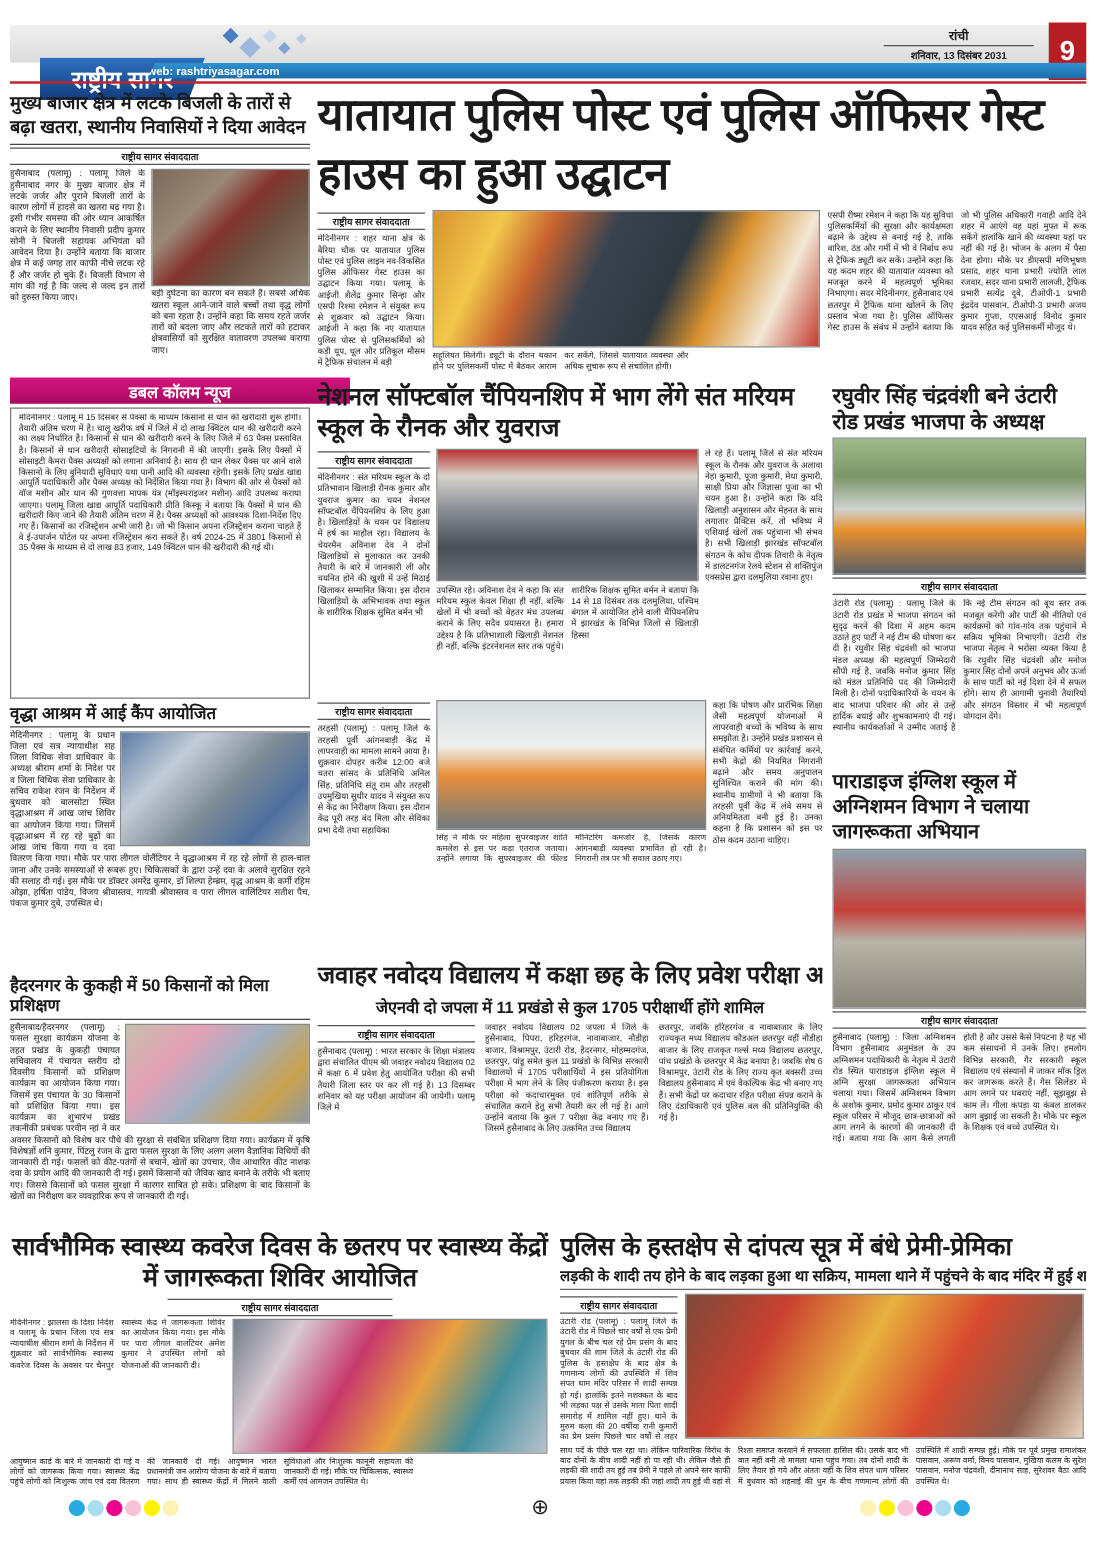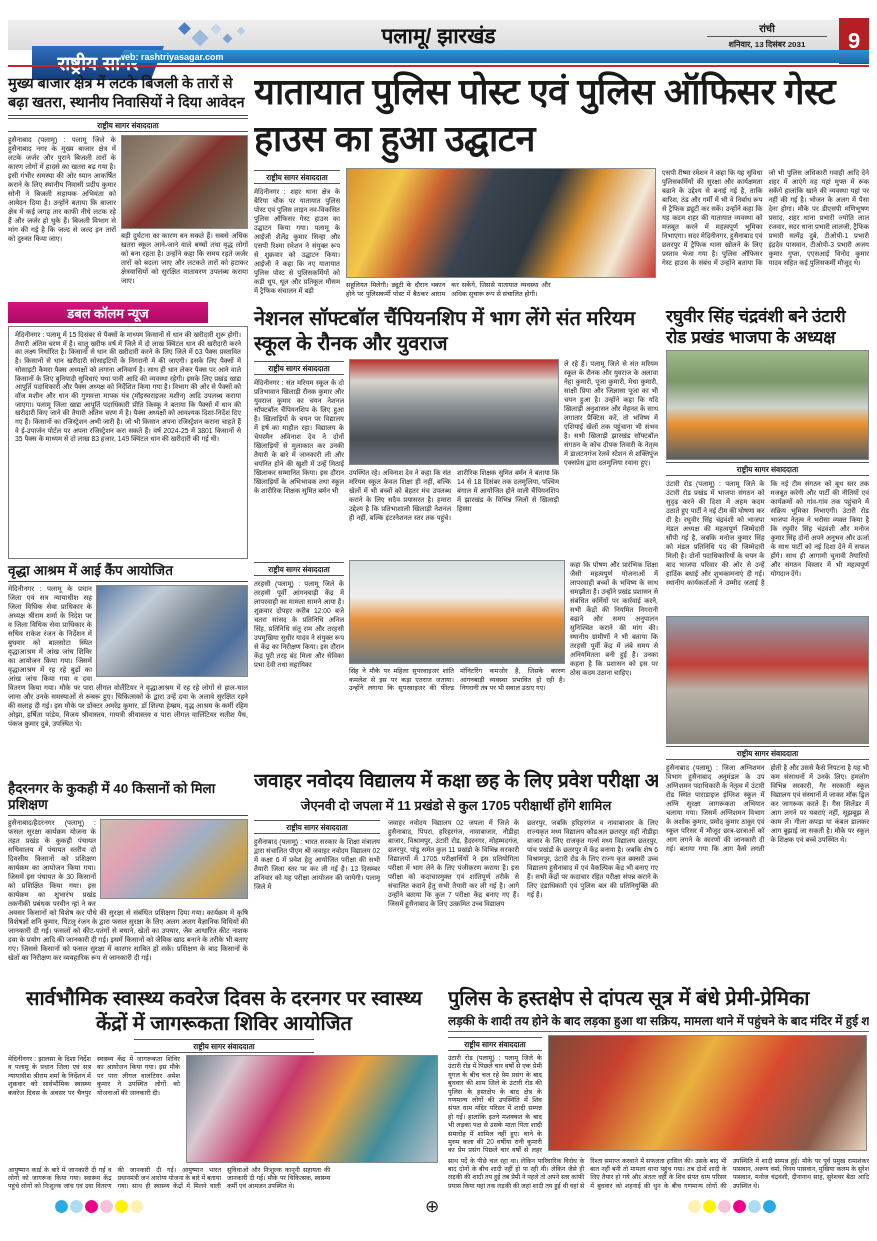--- a/index.html
+++ b/index.html
@@ -44,21 +44,21 @@
   .ph-health{background:linear-gradient(120deg,#6e7d8a 0%,#d8c9d2 18%,#c7396b 38%,#e8a13f 58%,#3f8e9e 78%,#b9c2cc 100%);}
   .ph-wed{background:linear-gradient(120deg,#7d4a3a 0%,#c9402f 22%,#e8b13f 44%,#d84a2f 64%,#8a5a4a 84%,#e8d5c0 100%);}
 
   
   .art-wires{left:8px;top:74px;width:240px;height:224px;}
   .art-wires h2{margin:0;font-size:14.5px;line-height:19px;border-bottom:1px solid #444;padding-bottom:3px;}
   .wires-row{display:flex;gap:5px;margin-top:2px;}
   .wires-left{width:108px;}
   .wires-right{width:127px;}
 
-  .dcn-band{left:8px;top:302px;width:200px;height:21px;background:linear-gradient(180deg,#d6137f,#a80b62);color:#fff;font-weight:bold;font-size:13px;display:flex;align-items:center;justify-content:center;}
+  .dcn-band{left:8px;top:302px;width:272px;height:21px;background:linear-gradient(180deg,#d6137f,#a80b62);color:#fff;font-weight:bold;font-size:13px;display:flex;align-items:center;justify-content:center;}
   .art-paddy{left:8px;top:326px;width:240px;height:233px;border:1px solid #777;box-sizing:border-box;padding:4px 6px;}
   .art-paddy h2{margin:0 0 3px;font-size:13.5px;line-height:17px;}
   .art-eye{left:8px;top:563px;width:240px;height:216px;}
   .art-eye h2{margin:0 0 2px;font-size:13.5px;line-height:16px;border-bottom:1px solid #444;padding-bottom:2px;}
   .art-train{left:8px;top:781px;width:240px;height:197px;}
   .art-train h2{margin:0 0 2px;font-size:13.5px;line-height:16px;border-bottom:1px solid #444;padding-bottom:2px;}
   .float-ph{float:right;margin:1px 0 2px 4px;}
 
   
   .lead-hl{left:254px;top:68px;width:615px;height:96px;font-size:36px;line-height:47px;font-weight:bold;letter-spacing:-.5px;overflow:hidden;}
@@ -136,21 +136,20 @@
 
   <div class="abs mast">
     <div class="mast-blue">
       <span>राष्ट्रीय सागर</span>
     </div>
     <span class="diamond d-a"></span>
     <span class="diamond d-b"></span>
     <span class="diamond d-c"></span>
     <span class="diamond d-d"></span>
     <span class="diamond d-e"></span>
-    <div class="mast-title">पलामू/ झारखंड</div>
     <div class="mast-date">
       <div class="mast-city">रांची</div>
       <div class="mast-d">शनिवार, 13 दिसंबर 2031</div>
     </div>
     <div class="pageno">9</div>
   </div>
   <div class="abs mast-strip">
     <span>web: rashtriyasagar.com</span>
   </div>
   <div class="abs rule-red"></div>
@@ -177,21 +176,21 @@
 
   <div class="abs art-eye">
     <h2>वृद्धा आश्रम में आई कैंप आयोजित</h2>
     <div class="bodytxt" style="height:194px;">
       <div class="photo ph-eye float-ph" style="width:152px;height:92px;"></div>
       <span>मेदिनीनगर : पलामू के प्रधान जिला एवं सत्र न्यायाधीश सह जिला विधिक सेवा प्राधिकार के अध्यक्ष श्रीराम शर्मा के निदेश पर व जिला विधिक सेवा प्राधिकार के सचिव राकेश रंजन के निर्देशन में बुधवार को बालसोटा स्थित वृद्धाआश्रम में आंख जांच शिविर का आयोजन किया गया। जिसमें वृद्धाआश्रम में रह रहे बुढ़ों का आंख जांच किया गया व दवा वितरण किया गया। मौके पर पारा लीगल वोलैंटियर ने वृद्धाआश्रम में रह रहे लोगों से हाल-चाल जाना और उनके समस्याओं से रूबरू हुए। चिकित्सकों के द्वारा उन्हें दवा के अलावे सुरक्षित रहने की सलाह दी गई। इस मौके पर डॉक्टर अमरेंद्र कुमार, डॉ शिल्पा हेम्ब्रम, वृद्ध आश्रम के कर्मी रहिम ओझा, हर्षिता पांडेय, विजय श्रीवास्तव, गायत्री श्रीवास्तव व पारा लीगल वालिंटियर सतीश पैच, पंकज कुमार दुबे, उपस्थित थे।</span>
     </div>
   </div>
 
   <div class="abs art-train">
-    <h2>हैदरनगर के कुकही में 40 किसानों को मिला प्रशिक्षण</h2>
+    <h2>हैदरनगर के कुकही में 50 किसानों को मिला प्रशिक्षण</h2>
     <div class="bodytxt" style="height:160px;">
       <div class="photo ph-train float-ph" style="width:148px;height:80px;"></div>
       <span>हुसैनाबाद/हैदरनगर (पलामू) : फसल सुरक्षा कार्यक्रम योजना के तहत प्रखंड के कुकही पंचायत सचिवालय में पंचायत स्तरीय दो दिवसीय किसानों को प्रशिक्षण कार्यक्रम का आयोजन किया गया। जिसमें इस पंचायत के 30 किसानों को प्रशिक्षित किया गया। इस कार्यक्रम का शुभारंभ प्रखंड तकनीकी प्रबंधक परवीन न्हां ने कर अवसर किसानों को विशेष कर पौधे की सुरक्षा से संबंधित प्रशिक्षण दिया गया। कार्यक्रम में कृषि विशेषज्ञों शनि कुमार, पिंटलु रंजन के द्वारा फसल सुरक्षा के लिए अलग अलग वैज्ञानिक विधियों की जानकारी दी गई। फसलों को कीट-पतंगों से बचाने, खेतों का उपचार, जैव आधारित कीट नाशक दवा के प्रयोग आदि की जानकारी दी गई। इसमें किसानों को जैविक खाद बनाने के तरीके भी बताए गए। जिससे किसानों को फसल सुरक्षा में कारगर साबित हो सके। प्रशिक्षण के बाद किसानों के खेतों का निरीक्षण कर व्यवहारिक रूप से जानकारी दी गई।</span>
     </div>
   </div>
 
   <div class="abs lead-hl">यातायात पुलिस पोस्ट एवं पुलिस ऑफिसर गेस्ट हाउस का हुआ उद्घाटन</div>
   <div class="abs lead-body">
     <div class="lead-left">
       <div class="byline">राष्ट्रीय सागर संवाददाता</div>
@@ -234,40 +233,41 @@
       </div>
       <div class="angan-m">
         <div class="photo ph-angan" style="width:216px;height:104px;"></div>
         <div class="bodytxt cols2 angan-mtxt">सिंह ने मौके पर महिला सुपरवाइजर शांति कमलेश से इस पर कड़ा एतराज जताया। उन्होंने लगाया कि सुपरवाइजर की फील्ड मॉनिटरिंग कमजोर है, जिसके कारण आंगनबाड़ी व्यवस्था प्रभावित हो रही है। निगरानी तंत्र पर भी सवाल उठाए गए।</div>
       </div>
       <div class="angan-r bodytxt" style="height:146px;font-size:6.8px;">कहा कि पोषण और प्रारंभिक शिक्षा जैसी महत्वपूर्ण योजनाओं में लापरवाही बच्चों के भविष्य के साथ समझौता है। उन्होंने प्रखंड प्रशासन से संबंधित कर्मियों पर कार्रवाई करने, सभी केंद्रों की नियमित निगरानी बढ़ाने और समय अनुपालन सुनिश्चित कराने की मांग की। स्थानीय ग्रामीणों ने भी बताया कि तरहसी पूर्वी केंद्र में लंबे समय से अनियमितता बनी हुई है। उनका कहना है कि प्रशासन को इस पर ठोस कदम उठाना चाहिए।</div>
     </div>
   </div>
 
   <div class="abs art-fire">
+    <h2>पाराडाइज इंग्लिश स्कूल में अग्निशमन विभाग ने चलाया जागरूकता अभियान</h2>
     <div class="photo ph-fire" style="width:203px;height:128px;"></div>
     <div class="byline">राष्ट्रीय सागर संवाददाता</div>
     <div class="bodytxt cols2 fire-body" style="font-size:6.8px;">हुसैनाबाद (पलामू) : जिला अग्निशमन विभाग हुसैनाबाद अनुमंडल के उप अग्निशमन पदाधिकारी के नेतृत्व में उंटारी रोड स्थित पाराडाइज इंग्लिश स्कूल में अग्नि सुरक्षा जागरूकता अभियान चलाया गया। जिसमें अग्निशमन विभाग के अशोक कुमार, प्रमोद कुमार ठाकुर एवं स्कूल परिसर में मौजूद छात्र-छात्राओं को आग लगने के कारणों की जानकारी दी गई। बताया गया कि आग कैसे लगती होती है और उससे कैसे निपटना है यह भी कम संसाधनों में उनके लिए। हमलोग विभिन्न सरकारी, गैर सरकारी स्कूल विद्यालय एवं संस्थानों में जाकर मॉक ड्रिल कर जागरूक करते हैं। गैस सिलेंडर में आग लगने पर घबराएं नहीं, सूझबूझ से काम लें। गीला कपड़ा या कंबल डालकर आग बुझाई जा सकती है। मौके पर स्कूल के शिक्षक एवं बच्चे उपस्थित थे।</div>
   </div>
 
   <div class="abs art-jnv">
     <h2>जवाहर नवोदय विद्यालय में कक्षा छह के लिए प्रवेश परीक्षा आज</h2>
     <div class="jnv-sub">जेएनवी दो जपला में 11 प्रखंडो से कुल 1705 परीक्षार्थी होंगे शामिल</div>
     <div class="jnv-row">
       <div class="jnv-c1">
         <div class="byline">राष्ट्रीय सागर संवाददाता</div>
         <div class="bodytxt" style="height:84px;font-size:6.8px;">हुसैनाबाद (पलामू) : भारत सरकार के शिक्षा मंत्रालय द्वारा संचालित पीएम श्री जवाहर नवोदय विद्यालय 02 में कक्षा 6 में प्रवेश हेतु आयोजित परीक्षा की सभी तैयारी जिला स्तर पर कर ली गई है। 13 दिसम्बर शनिवार को यह परीक्षा आयोजन की जायेगी। पलामू जिले में</div>
       </div>
       <div class="jnv-c bodytxt" style="height:158px;font-size:6.8px;">जवाहर नवोदय विद्यालय 02 जपला में जिले के हुसैनाबाद, पिपरा, हरिहरगंज, नावाबाजार, नौडीहा बाजार, विश्रामपुर, उंटारी रोड, हैदरनगर, मोहम्मदगंज, छतरपुर, पांडू समेत कुल 11 प्रखंडो के विभिन्न सरकारी विद्यालयों में 1705 परीक्षार्थियों ने इस प्रतियोगिता परीक्षा में भाग लेने के लिए पंजीकरण कराया है। इस परीक्षा को कदाचारमुक्त एवं शांतिपूर्ण तरीके से संचालित कराने हेतु सभी तैयारी कर ली गई है। आगे उन्होंने बताया कि कुल 7 परीक्षा केंद्र बनाए गए हैं। जिसमें हुसैनाबाद के लिए उत्क्रमित उच्च विद्यालय</div>
       <div class="jnv-c bodytxt" style="height:158px;font-size:6.8px;">छतरपुर, जबकि हरिहरगंज व नावाबाजार के लिए राज्यकृत मध्य विद्यालय कौडअल छतरपुर वहीं नौडीहा बाजार के लिए राजकृत गर्ल्स मध्य विद्यालय छतरपुर, पांच प्रखंडो के छतरपुर में केंद्र बनाया है। जबकि शेष 6 विश्रामपुर, उंटारी रोड के लिए राज्य कृत बक्सरी उच्च विद्यालय हुसैनाबाद में एवं वैकल्पिक केंद्र भी बनाए गए हैं। सभी केंद्रों पर कदाचार रहित परीक्षा संपन्न कराने के लिए दंडाधिकारी एवं पुलिस बल की प्रतिनियुक्ति की गई है।</div>
     </div>
   </div>
 
   <div class="abs art-health">
-    <h2>सार्वभौमिक स्वास्थ्य कवरेज दिवस के दरनगर पर स्वास्थ्य केंद्रों में जागरूकता शिविर आयोजित</h2>
+    <h2>सार्वभौमिक स्वास्थ्य कवरेज दिवस के छतरप पर स्वास्थ्य केंद्रों में जागरूकता शिविर आयोजित</h2>
     <div class="byline" style="width:180px;margin:3px auto 2px;">राष्ट्रीय सागर संवाददाता</div>
     <div class="health-row">
       <div class="health-l bodytxt cols2" style="height:108px;font-size:6.5px;line-height:8.4px;">मेदिनीनगर : झालसा के दिशा निर्देश व पलामू के प्रधान जिला एवं सत्र न्यायाधीश श्रीराम शर्मा के निर्देशन में शुक्रवार को सार्वभौमिक स्वास्थ्य कवरेज दिवस के अवसर पर चैनपुर स्वास्थ्य केंद्र में जागरूकता शिविर का आयोजन किया गया। इस मौके पर पारा लीगल वालंटियर अमेश कुमार ने उपस्थित लोगों को योजनाओं की जानकारी दी।</div>
       <div class="photo ph-health" style="width:252px;height:108px;"></div>
     </div>
     <div class="bodytxt cols4 health-bottom">आयुष्मान कार्ड के बारे में जानकारी दी गई व लोगों को जागरूक किया गया। स्वास्थ्य केंद्र पहुंचे लोगों को निःशुल्क जांच एवं दवा वितरण की जानकारी दी गई। आयुष्मान भारत प्रधानमंत्री जन आरोग्य योजना के बारे में बताया गया। साथ ही स्वास्थ्य केंद्रों में मिलने वाली सुविधाओं और निःशुल्क कानूनी सहायता की जानकारी दी गई। मौके पर चिकित्सक, स्वास्थ्य कर्मी एवं आमजन उपस्थित थे।</div>
   </div>
 
   <div class="abs art-wed">
     <h2>पुलिस के हस्तक्षेप से दांपत्य सूत्र में बंधे प्रेमी-प्रेमिका</h2>

